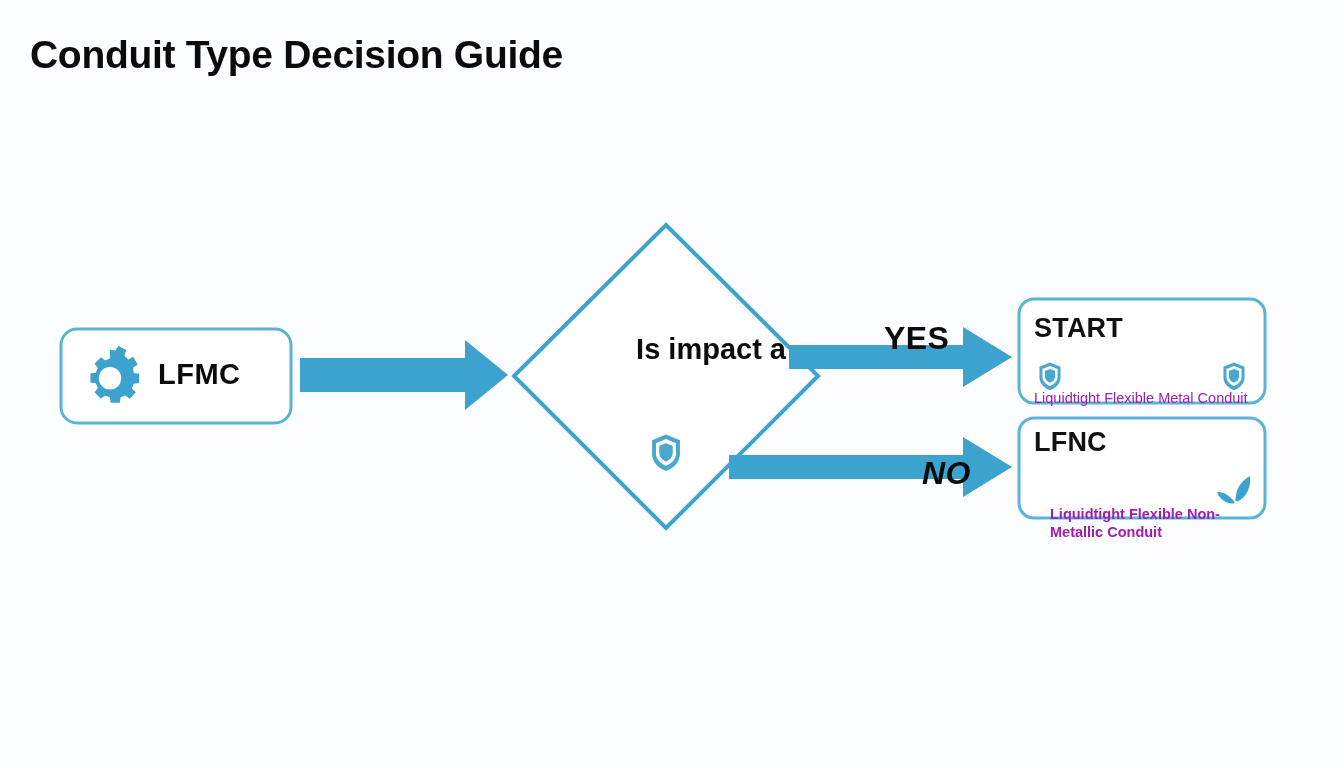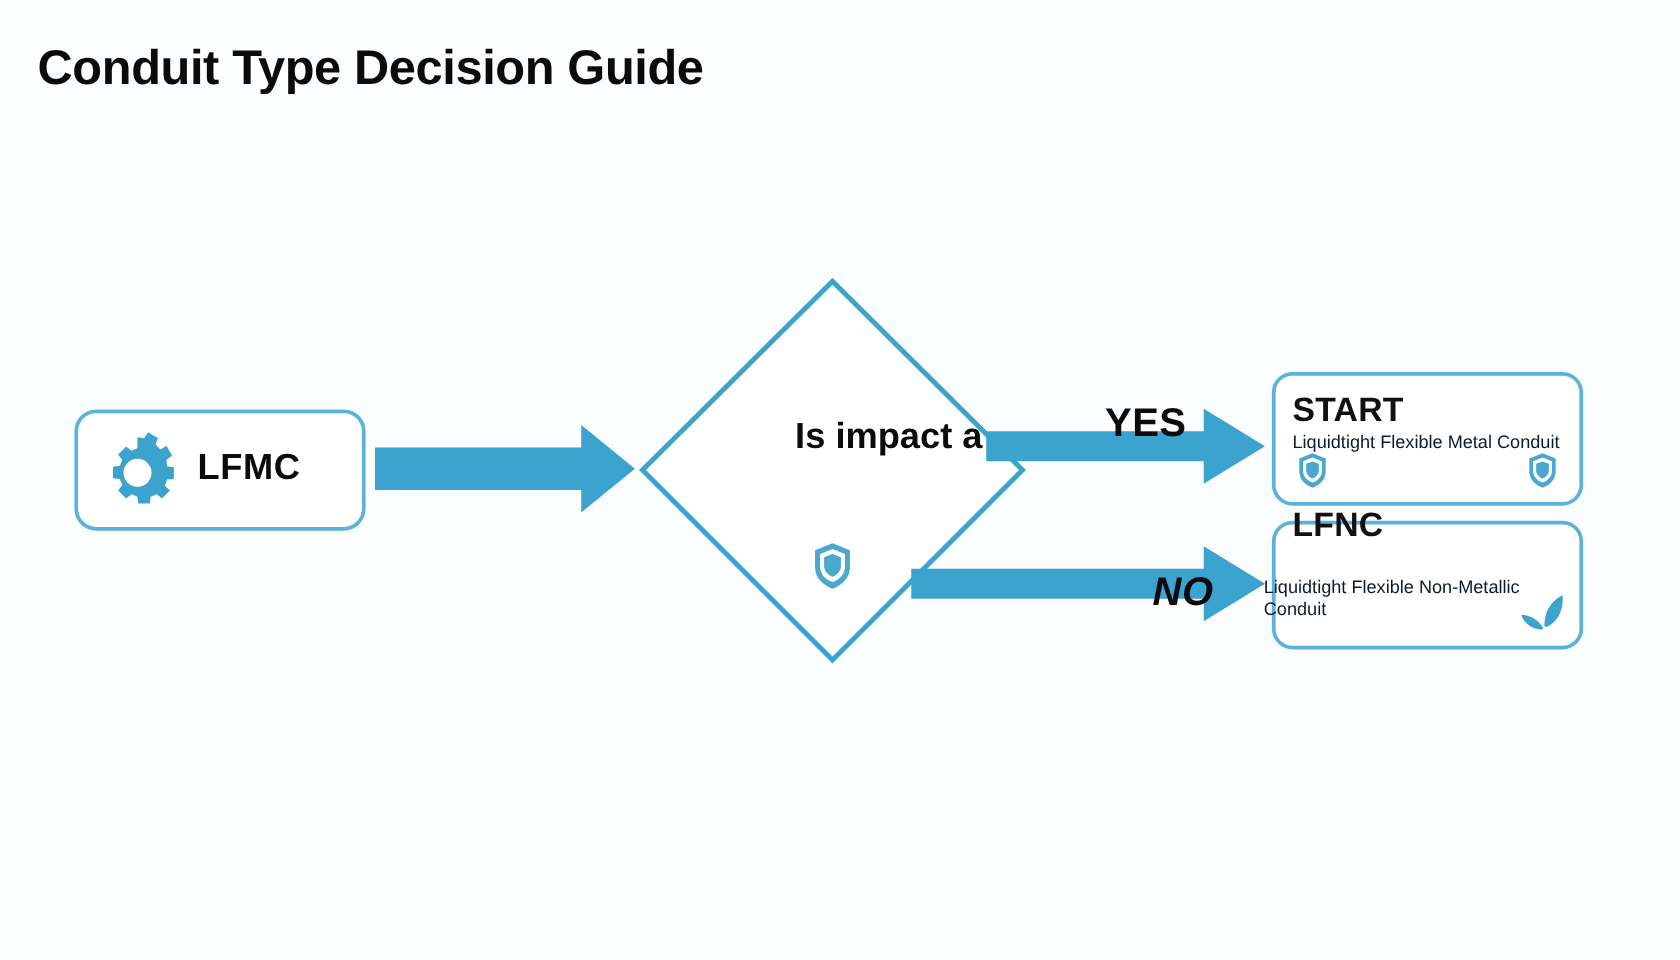--- a/index.html
+++ b/index.html
@@ -73,28 +73,29 @@
 
   .card-title {
     font-size: 27px;
     font-weight: bold;
     color: #111111;
     letter-spacing: 0.2px;
   }
   .card-sub {
     font-size: 14.5px;
     font-weight: normal;
-    color: #0f172a;
+    color: #a21caf;
     line-height: 18px;
+    margin-top: 44px;
   }
 
   .lfmc-title { left: 1034px; top: 313px; }
   .lfmc-sub   { left: 1034px; top: 345px; width: 222px; }
-  .lfnc-title { left: 1034px; top: 405px; }
-  .lfnc-sub   { left: 1011px; top: 461px; width: 206px; }
+  .lfnc-title { left: 1034px; top: 427px; }
+  .lfnc-sub   { left: 1050px; top: 461px; width: 206px; font-weight: bold; }
 </style>
 </head>
 <body>
 
 <div id="stage">
 
   <svg id="canvas" viewBox="0 0 1344 768" xmlns="http://www.w3.org/2000/svg">
 
     <defs>
 

